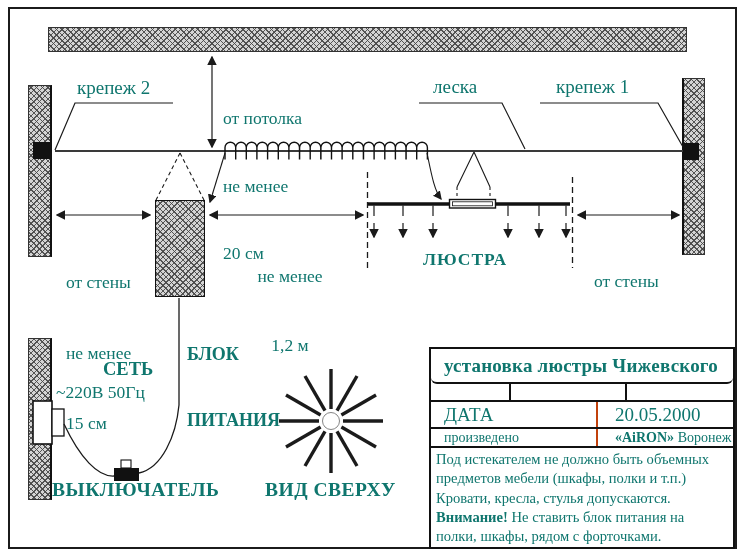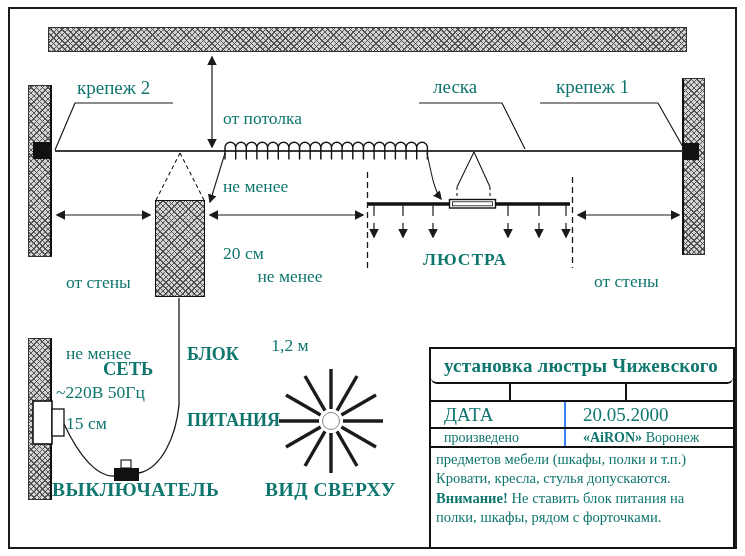--- a/index.html
+++ b/index.html
@@ -18,21 +18,21 @@
   #tblock{position:absolute;left:429px;top:347px;width:306px;height:202px;
           border:2px solid #111;box-sizing:border-box;background:#fff;}
   #tblock .row{box-sizing:border-box;border-bottom:2px solid #111;display:flex;align-items:center;}
   #tblock .title-row{height:35px;font-size:19px;font-weight:bold;padding-left:13px;letter-spacing:.2px;border-radius:6px;}
   #tblock .empty-row{height:18px;}
   #tblock .empty-row .c1{width:80px;height:100%;border-right:2px solid #111;box-sizing:border-box;}
   #tblock .empty-row .c2{width:116px;height:100%;border-right:2px solid #111;box-sizing:border-box;}
   #tblock .empty-row .c3{flex:1;height:100%;}
   #tblock .data-row1{height:27px;font-size:19px;}
   #tblock .data-row2{height:19px;font-size:14px;}
-  #tblock .lab{width:135px;height:100%;border-right:2px solid #3b82f6;box-sizing:border-box;
+  #tblock .lab{width:167px;height:100%;border-right:2px solid #c2410c;box-sizing:border-box;
                display:flex;align-items:center;padding-left:13px;}
   #tblock .val{flex:1;padding-left:17px;}
   #tblock .note{font-size:14.6px;line-height:19.3px;padding:2px 5px 0 5px;border-bottom:none;}
 </style>
 </head>
 <body>
 
 <div id="page">
   <div id="frame"></div>
 
@@ -170,20 +170,21 @@
     <div class="row data-row1">
       <div class="lab">ДАТА</div>
       <div class="val">20.05.2000</div>
     </div>
     <div class="row data-row2">
       <div class="lab">произведено</div>
       <div class="val"><span class="b">«AiRON»</span><span> Воронеж</span></div>
     </div>
     <div class="row note">
       <div>
+        <div>Под истекателем не должно быть объемных</div>
         <div>предметов мебели (шкафы, полки и т.п.)</div>
         <div>Кровати, кресла, стулья допускаются.</div>
         <div><span class="b">Внимание!</span><span> Не ставить блок питания на</span></div>
         <div>полки, шкафы, рядом с форточками.</div>
       </div>
     </div>
   </div>
 </div>
 
 </body></html>

